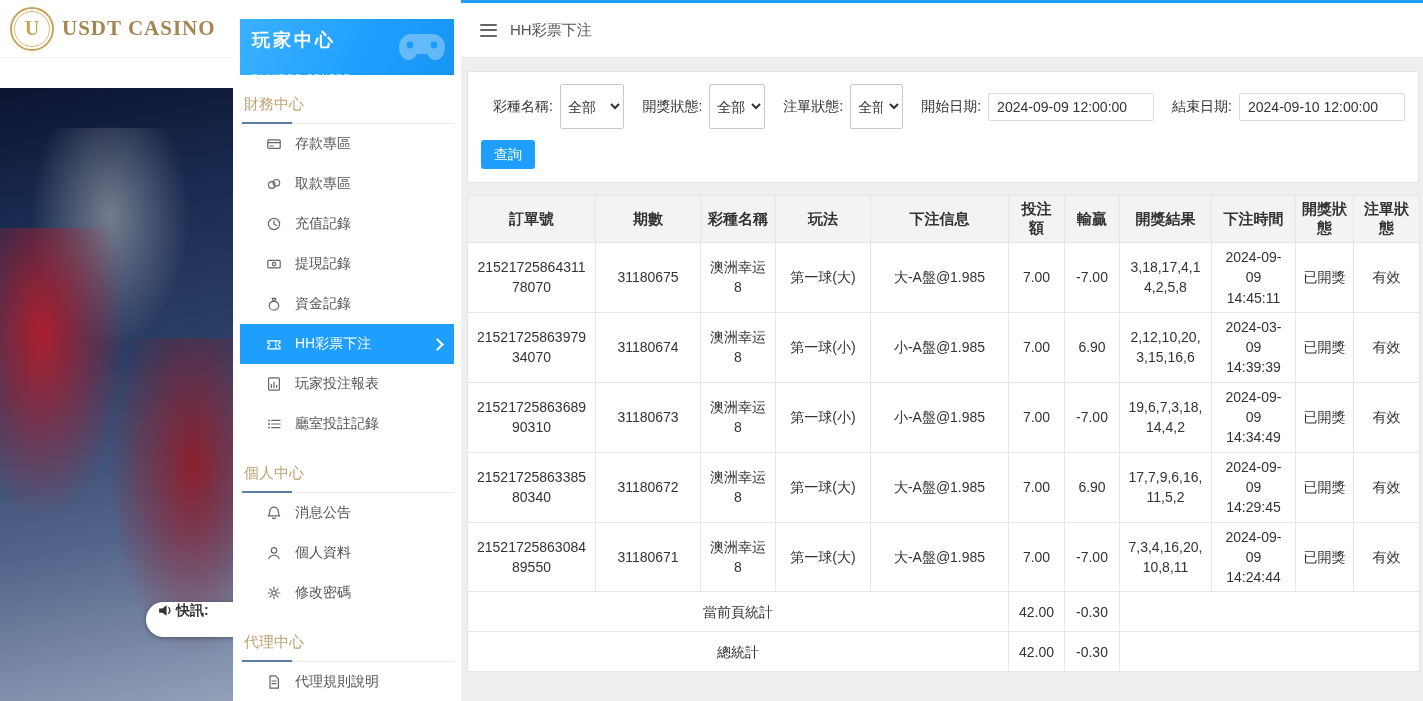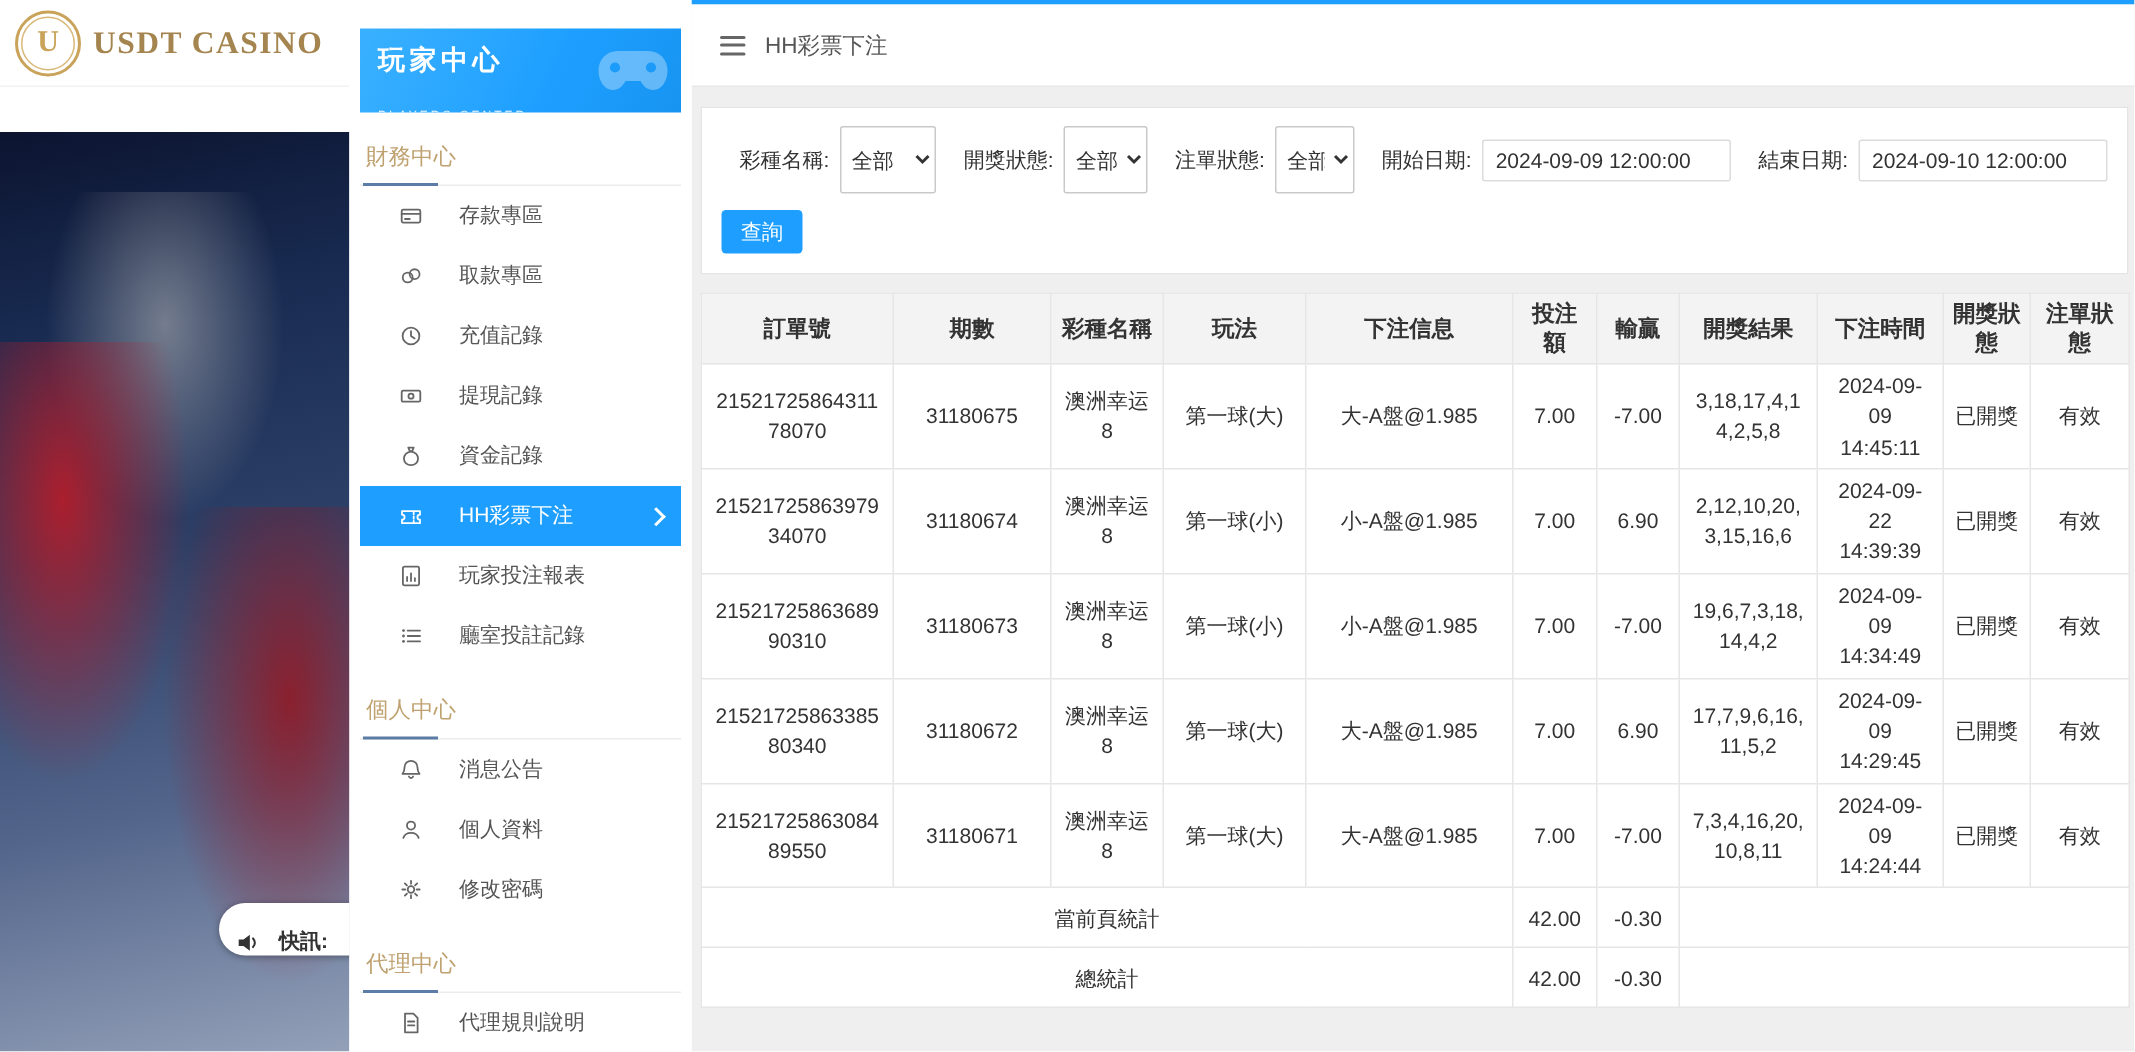--- a/index.html
+++ b/index.html
@@ -17,35 +17,35 @@
   .hero{position:absolute;top:88px;left:0;width:233px;height:613px;
         background:linear-gradient(168deg,#0c1430 0%,#182a50 20%,#2c3f66 45%,#53658b 72%,#93a0b8 100%)}
   .blob-light{position:absolute;left:30px;top:40px;width:160px;height:220px;
         background:radial-gradient(ellipse at 50% 40%,rgba(226,222,214,.45),rgba(226,222,214,0) 70%)}
   .blob-red-1{position:absolute;left:-30px;top:140px;width:160px;height:300px;
         background:radial-gradient(ellipse at 45% 35%,rgba(185,28,40,.9),rgba(185,28,40,0) 68%)}
   .blob-red-2{position:absolute;right:-45px;top:250px;width:170px;height:320px;
         background:radial-gradient(ellipse at 50% 40%,rgba(150,22,32,.85),rgba(150,22,32,0) 70%)}
   .ticker{position:absolute;left:146px;bottom:64px;width:87px;height:35px;background:#fff;
         border-radius:18px 0 0 18px;box-shadow:0 1px 5px rgba(0,0,0,.35);
-        display:flex;align-items:flex-end;padding-left:11px;gap:12px;cursor:pointer}
+        display:flex;align-items:flex-start;padding-left:11px;gap:2px;cursor:pointer}
   .ticker svg{width:17px;height:17px;flex:none}
   .ticker-label{font-size:14px;font-weight:bold;color:#333;white-space:nowrap}
 
   
   .sidebar{position:absolute;left:233px;top:0;width:228px;height:701px;background:#fff;padding:19px 7px 0;box-sizing:border-box;z-index:2}
   .side-header{height:56px;box-sizing:border-box;background:linear-gradient(115deg,#3ab1ff 0%,#1e9fff 60%,#1794f2 100%);
         position:relative;padding:9px 12px;color:#fff;overflow:hidden}
   .side-title{font-size:18px;font-weight:bold;letter-spacing:3px}
   .side-sub{font-size:8px;letter-spacing:2px;opacity:.9;margin-top:20px}
   .gamepad{position:absolute;right:8px;top:11px;width:48px;height:34px;opacity:.32;color:#fff}
   .gamepad svg{width:100%;height:100%}
   .sec-title{margin-top:8px;padding:12px 4px 9px;color:#bfa270;font-size:15px;border-bottom:1px solid #ececec;position:relative}
   .sec-title::after{content:"";position:absolute;left:2px;bottom:-1px;width:50px;height:2px;background:#5a7ca6}
-  .menu-item{height:40px;display:flex;align-items:center;gap:24px;padding:0 12px 0 26px;color:#555;font-size:14px;cursor:pointer}
+  .menu-item{height:40px;display:flex;align-items:center;gap:13px;padding:0 12px 0 26px;color:#555;font-size:14px;cursor:pointer}
   .menu-item .mi{width:16px;height:16px;color:#666;flex:none}
   .menu-item .mi svg{width:16px;height:16px;display:block}
   .menu-item .mi .f{fill:currentColor;stroke:none}
   .menu-item.active{background:#1e9fff;color:#fff}
   .menu-item.active .mi{color:#fff}
   .chev{margin-left:auto;width:7px;height:7px;border-right:2px solid #fff;border-top:2px solid #fff;transform:rotate(45deg);flex:none}
 
   
   .main{position:absolute;left:461px;top:0;right:0;height:701px;background:#efefef;border-top:3px solid #1e9fff;box-sizing:border-box}
   .topbar{height:54px;background:#fff;border-bottom:1px solid #e8e8e8;display:flex;align-items:center;gap:13px;padding:0 19px}
@@ -312,21 +312,21 @@
             </tr>
             <tr class="data">
               <td class="wrap">2152172586397934070</td>
               <td>31180674</td>
               <td>澳洲幸运8</td>
               <td>第一球(小)</td>
               <td>小-A盤@1.985</td>
               <td>7.00</td>
               <td>6.90</td>
               <td class="wrap">2,12,10,20,3,15,16,6</td>
-              <td>2024-09-22 14:39:39</td>
+              <td>2024-03-09 14:39:39</td>
               <td>已開獎</td>
               <td>有效</td>
             </tr>
             <tr class="data">
               <td class="wrap">2152172586368990310</td>
               <td>31180673</td>
               <td>澳洲幸运8</td>
               <td>第一球(小)</td>
               <td>小-A盤@1.985</td>
               <td>7.00</td>

